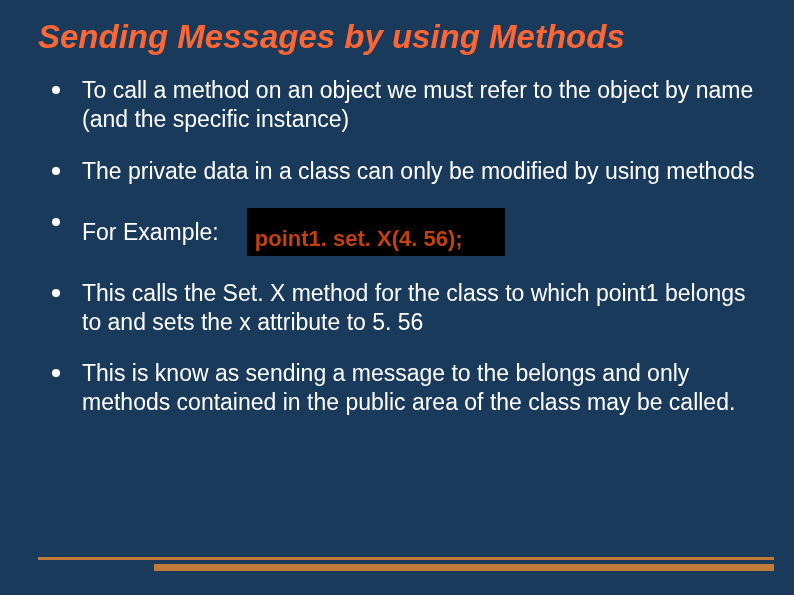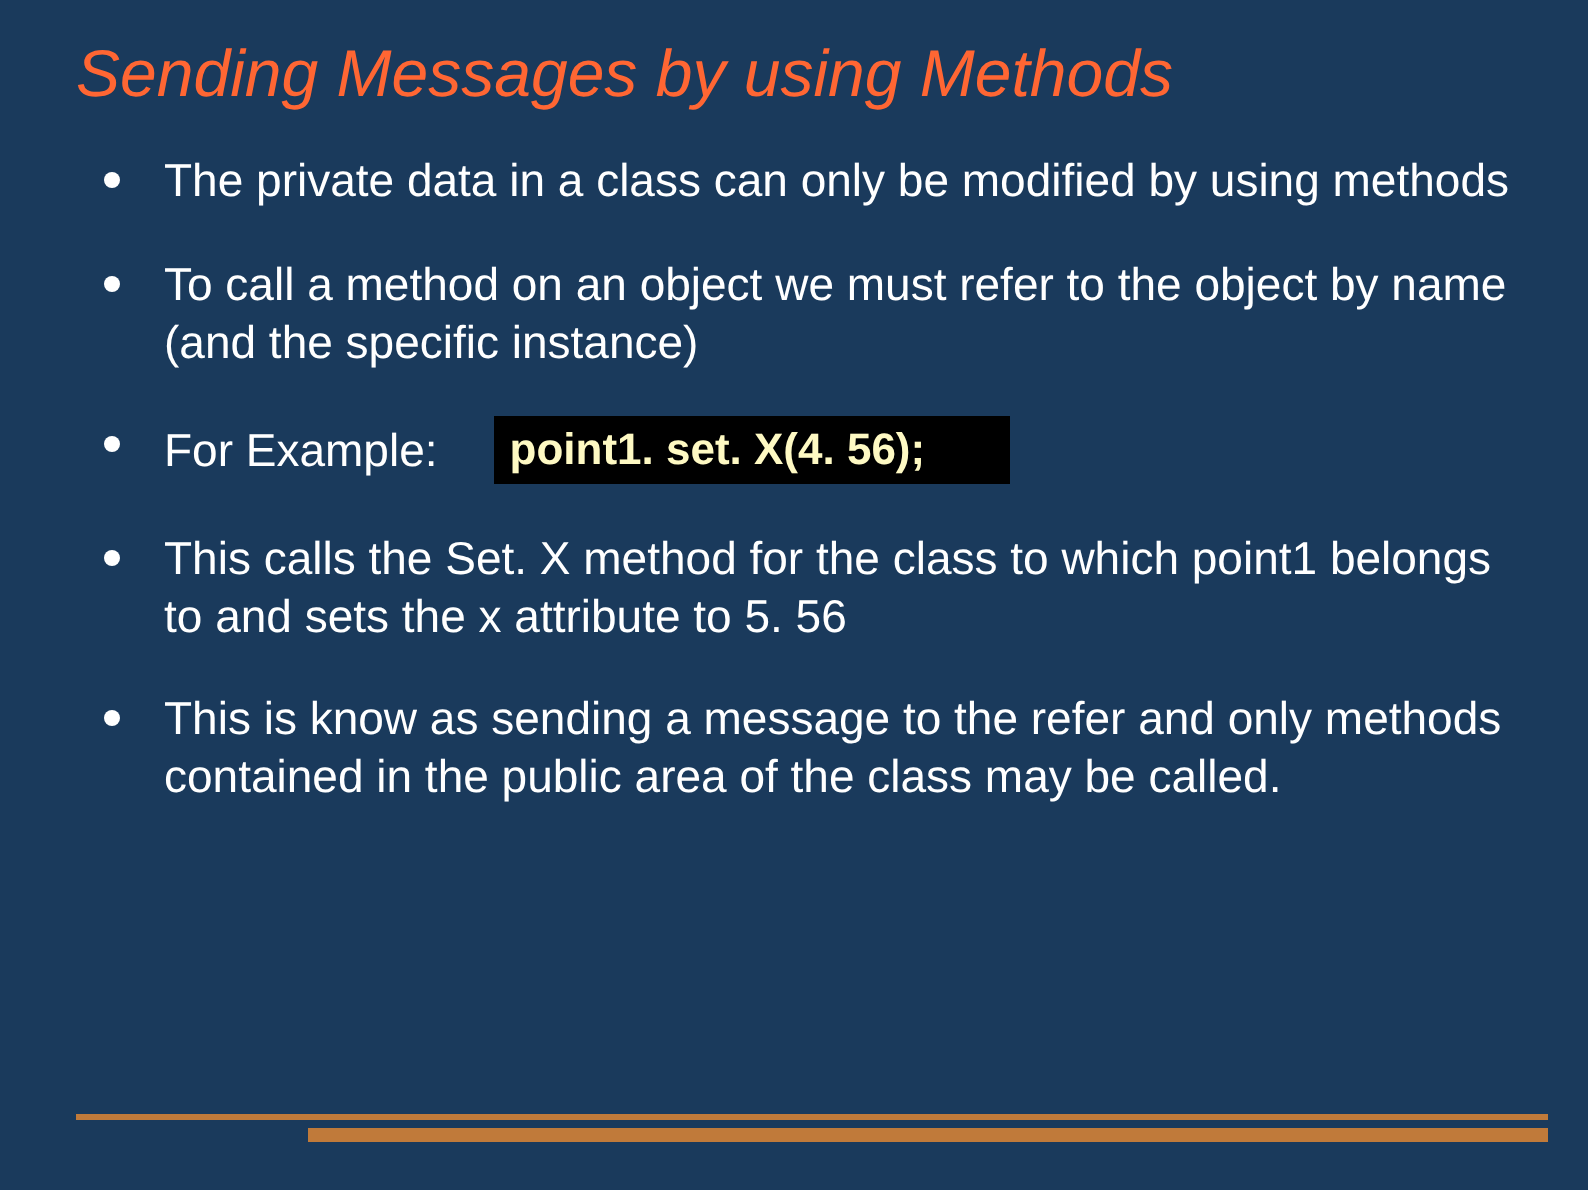--- a/index.html
+++ b/index.html
@@ -17,21 +17,21 @@
   }
   .slide {
     padding: 18px 30px 0 30px;
     box-sizing: border-box;
     width: 100%;
     height: 100%;
   }
   .title {
     color: #ff6633;
     font-size: 33px;
-    font-weight: normal;
+    font-weight: bold;
     font-style: italic;
     margin: 0 0 20px 0;
     padding-left: 8px;
   }
   ul.bullets {
     list-style: none;
     padding: 0;
     margin: 0 0 0 22px;
   }
   ul.bullets > li {
@@ -52,23 +52,23 @@
     border-radius: 50%;
   }
   .example-line {
     display: flex;
     align-items: center;
     gap: 28px;
   }
   .code-box {
     display: inline-block;
     background: #000000;
-    color: #fef9c3;
+    color: #c2410c;
     font-weight: bold;
-    padding: 3px 42px 3px 8px;
+    padding: 17px 42px 3px 8px;
     font-size: 22px;
   }
   .footer-line-thick {
     position: absolute;
     left: 154px;
     right: 20px;
     bottom: 24px;
     height: 7px;
     background: #c07a3a;
   }
@@ -80,27 +80,27 @@
     height: 3px;
     background: #c07a3a;
   }
 </style>
 </head>
 <body>
 
 <div class="slide">
   <h1 class="title">Sending Messages by using Methods</h1>
   <ul class="bullets">
+    <li>To call a method on an object we must refer to the object by name (and the specific instance)</li>
     <li>The private data in a class can only be modified by using methods</li>
-    <li>To call a method on an object we must refer to the object by name (and the specific instance)</li>
     <li>
       <div class="example-line">
         <span>For Example:</span>
         <span class="code-box">point1. set. X(4. 56);</span>
       </div>
     </li>
     <li>This calls the Set. X method for the class to which point1 belongs to and sets the x attribute to 5. 56</li>
-    <li>This is know as sending a message to the refer and only methods contained  in the public area of the class may be called.</li>
+    <li>This is know as sending a message to the belongs and only methods contained  in the public area of the class may be called.</li>
   </ul>
 </div>
 
 <div class="footer-line-thin"></div>
 <div class="footer-line-thick"></div>
 
 </body></html>

